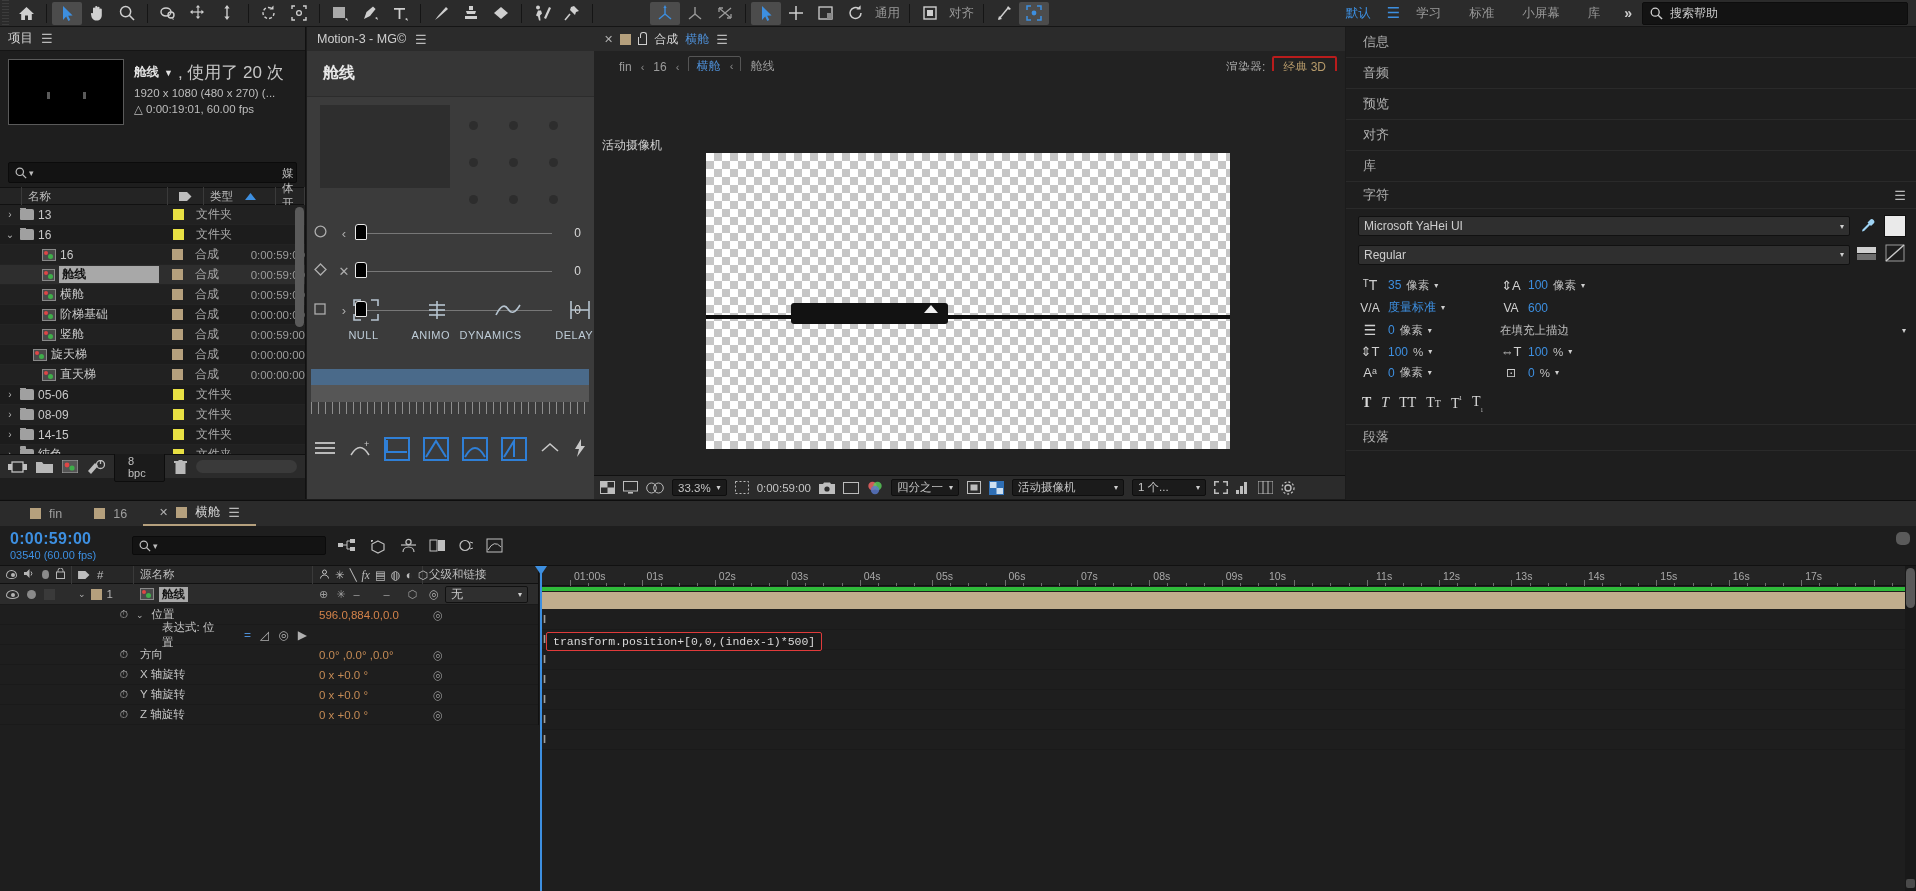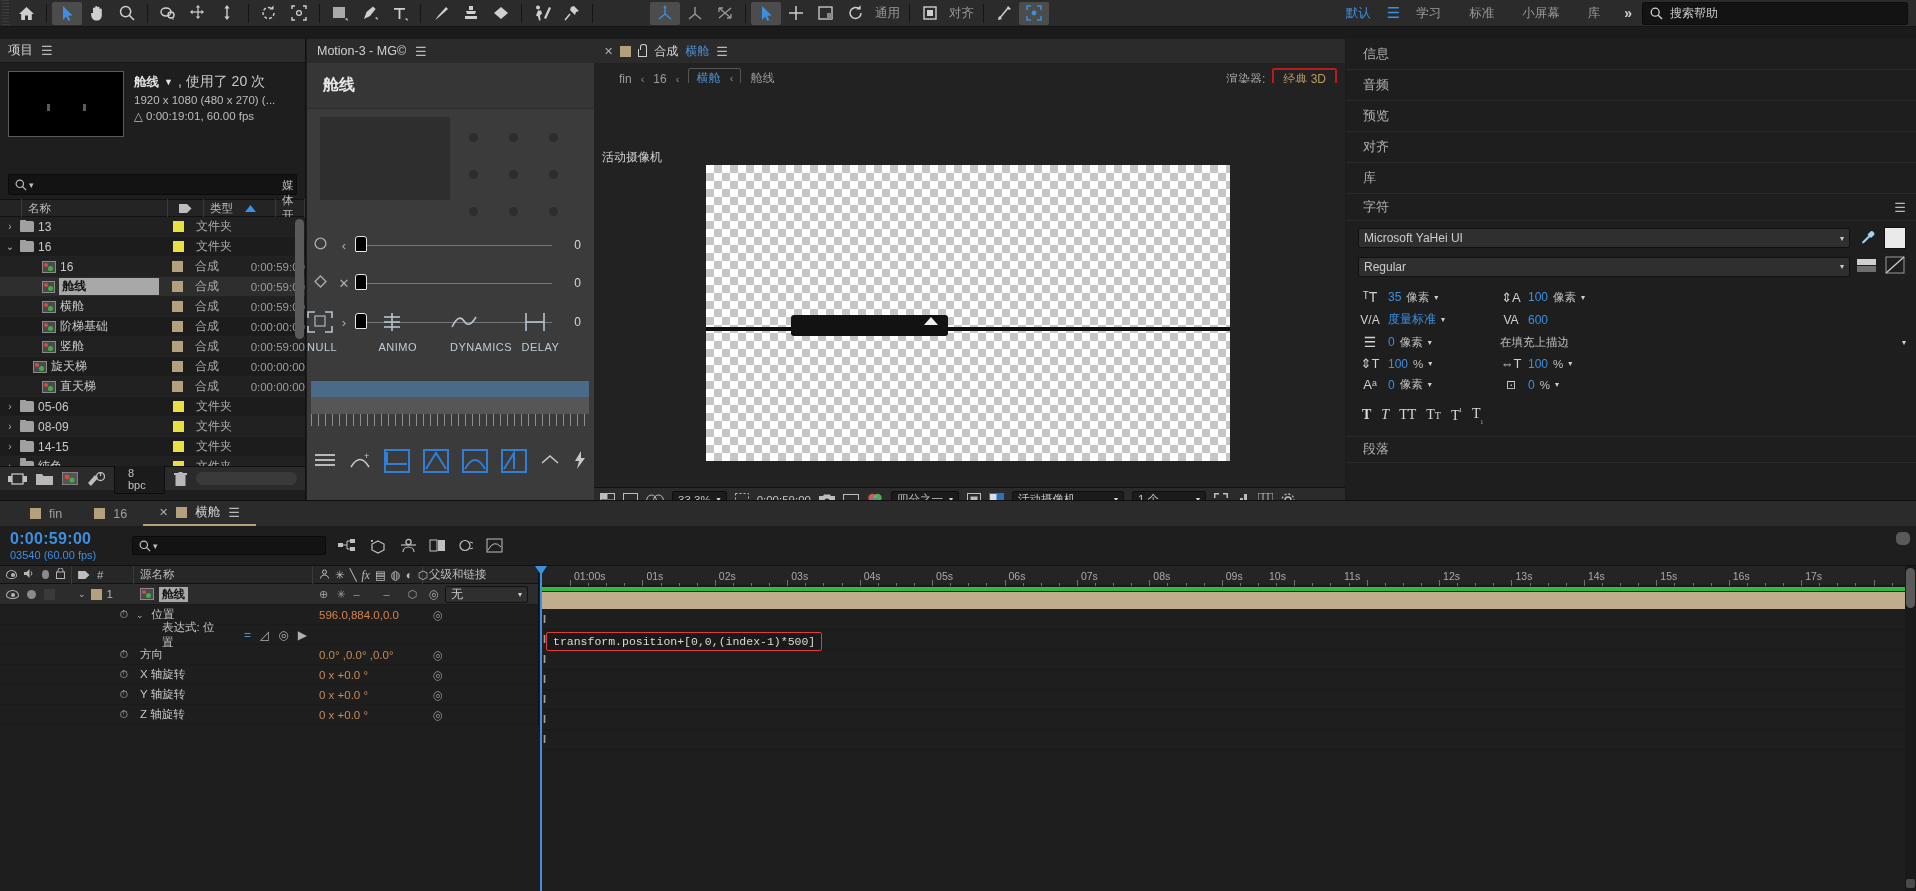--- a/index.html
+++ b/index.html
@@ -26,35 +26,35 @@
   .tb-btn svg{ display:block; }
   .tb-label{ color:#9a9a9a; font-size:12.5px; padding:0 4px; }
   .ws{ color:#9a9a9a; font-size:12.5px; padding:0 14px; white-space:nowrap; }
   .ws.active{ color:#3d8fe0; }
   .ws-menu{ color:#3d8fe0; font-size:15px; padding:0 2px;}
   .chev2{ color:#cfcfcf; font-size:14px; padding:0 10px; font-weight:bold;}
   .search-help{ width:266px; height:23px; background:#131313; border:1px solid #0d0d0d;
       border-radius:2px; display:flex; align-items:center; padding:0 7px; gap:7px; color:#c9c9c9;}
 
   
-  .panel{ position:absolute; background:#1e1e1e;margin-top:12px; }
+  .panel{ position:absolute; background:#1e1e1e; }
   .panel-tabbar{ height:24px; background:#2b2b2b; display:flex; align-items:center;
                  padding-left:8px; gap:8px; border-bottom:1px solid #151515;}
   .ptitle{ color:#d0d0d0; font-size:12.5px; }
   .hamb{ color:#b9b9b9; font-size:13px; letter-spacing:0; }
 
   
   #project{ left:0; top:27px; width:306px; height:472px; background:#1e1e1e;
             border-right:1px solid #111; }
   .proj-head{ height:105px; display:flex; padding:8px 8px 0 8px; gap:10px;}
   .thumb{ width:116px; height:66px; background:#000; border:1px solid #5a5a5a; position:relative;}
   .thumb .d1,.thumb .d2{ position:absolute; top:50%; width:3px; height:7px; background:#5a5a5a; }
   .thumb .d1{ left:38px; } .thumb .d2{ left:74px; }
   .pi-l1{ font-size:12.5px; color:#e2e2e2; font-weight:bold; display:flex; gap:5px; align-items:center;}
-  .pi-sub{ color:#c7c7c7; font-weight:normal; font-size:14px;}
+  .pi-sub{ color:#c7c7c7; font-weight:normal; font-size:17px;}
   .pi-l2,.pi-l3{ font-size:11.5px; color:#bdbdbd; margin-top:3px; white-space:nowrap;}
   .proj-search{ margin:6px 8px 4px 8px; height:21px; background:#131313; border:1px solid #0b0b0b;
                 border-radius:2px; display:flex; align-items:center; padding:0 6px; }
   .proj-cols{ display:flex; height:18px; background:#242424; border-top:1px solid #111;
               border-bottom:1px solid #111; font-size:11.5px; color:#bdbdbd; align-items:center;}
   .pc{ border-right:1px solid #3a3a3a; height:18px; display:flex; align-items:center; padding:0 6px; }
   .proj-list{ height:249px; overflow:hidden; position:relative;}
   .prow{ display:flex; align-items:center; height:20px; font-size:12px; color:#c9c9c9;
          border-bottom:1px solid #232323;}
   .prow:nth-child(odd){ background:#212121;}
@@ -90,21 +90,21 @@
   .dotcol{ position:absolute; }
   .dot{ width:9px; height:9px; border-radius:50%; background:#2d2d2d; position:absolute;}
   .slider-row{ position:absolute; left:0; width:286px; height:22px; display:flex; align-items:center; }
   .s-ico{ width:26px; text-align:center; color:#adadad; }
   .s-ico2{ width:22px; text-align:center; color:#adadad; font-size:13px;}
   .s-track{ position:relative; width:193px; height:1px; background:#777; margin-left:4px;}
   .s-knob{ position:absolute; left:-4px; top:-9px; width:12px; height:16px; background:#000;
            border:1.5px solid #e8e8e8; border-radius:3px 3px 1px 1px;}
   .s-val{ position:absolute; right:12px; color:#d8d8d8; font-size:12px;}
   .mo-btns{ position:absolute; left:0; top:202px; width:286px; display:flex; }
-  .mo-btn{ flex:1; display:flex; flex-direction:column; align-items:flex-start; gap:8px; color:#bfcdd8;}
+  .mo-btn{ flex:1; display:flex; flex-direction:column; align-items:flex-end; gap:8px; color:#bfcdd8;}
   .mo-btn span{ font-size:11px; letter-spacing:.5px; }
   .mo-bluebar{ position:absolute; left:4px; top:272px; width:278px; height:16px; background:#4a6a8a;}
   .mo-greybar{ position:absolute; left:4px; top:288px; width:278px; height:17px; background:#565656;}
   .mo-ticks{ position:absolute; left:4px; top:305px; width:278px; height:12px;
      background:repeating-linear-gradient(to right,#8d8d8d 0 1px, transparent 1px 7px);}
   .mo-foot{ position:absolute; left:0; top:330px; width:286px; height:44px; display:flex;
             align-items:center; justify-content:space-around; }
   .gbox{ width:26px; height:24px; border:2px solid #2f7fd6; position:relative; }
   .mo-scroll{ position:absolute; right:0; top:0; width:4px; height:75px; background:#6a6a6a;}
 
@@ -1386,21 +1386,21 @@
             <span class="rt" style="left: 685.789px;">09s</span>
             <span class="rtick" style="left: 681.789px; height: 6px; top: 14px;"></span>
             <span class="rtick" style="left: 699.895px; height: 3px; top: 17px;"></span>
             <span class="rtick" style="left: 718px; height: 3px; top: 17px;"></span>
             <span class="rtick" style="left: 736.105px; height: 3px; top: 17px;"></span>
             <span class="rt" style="left: 729px;">10s</span>
             <span class="rtick" style="left: 754.211px; height: 6px; top: 14px;"></span>
             <span class="rtick" style="left: 772.316px; height: 3px; top: 17px;"></span>
             <span class="rtick" style="left: 790.421px; height: 3px; top: 17px;"></span>
             <span class="rtick" style="left: 808.526px; height: 3px; top: 17px;"></span>
-            <span class="rt" style="left: 804px;">11s</span>
+            <span class="rt" style="left: 836px;">11s</span>
             <span class="rtick" style="left: 826.632px; height: 6px; top: 14px;"></span>
             <span class="rtick" style="left: 844.737px; height: 3px; top: 17px;"></span>
             <span class="rtick" style="left: 862.842px; height: 3px; top: 17px;"></span>
             <span class="rtick" style="left: 880.947px; height: 3px; top: 17px;"></span>
             <span class="rt" style="left: 903.053px;">12s</span>
             <span class="rtick" style="left: 899.053px; height: 6px; top: 14px;"></span>
             <span class="rtick" style="left: 917.158px; height: 3px; top: 17px;"></span>
             <span class="rtick" style="left: 935.263px; height: 3px; top: 17px;"></span>
             <span class="rtick" style="left: 953.368px; height: 3px; top: 17px;"></span>
             <span class="rt" style="left: 975.474px;">13s</span>

